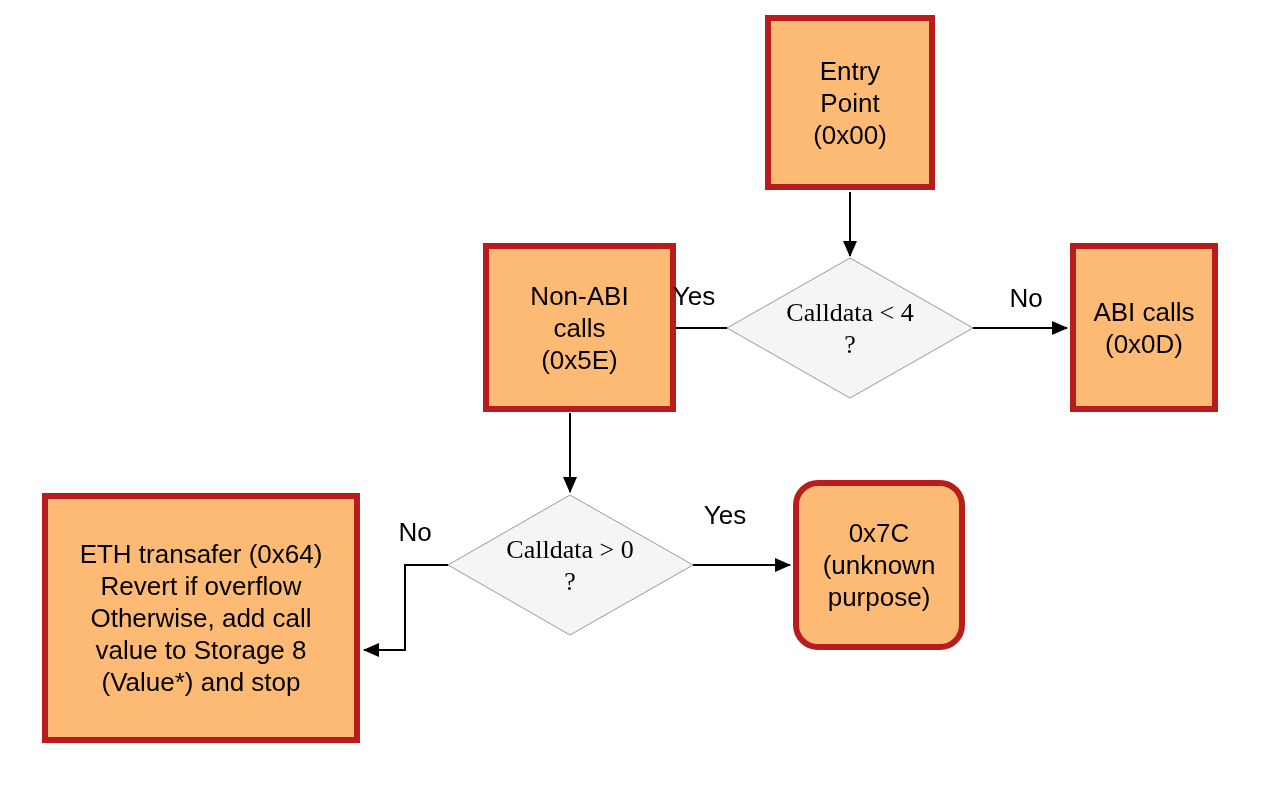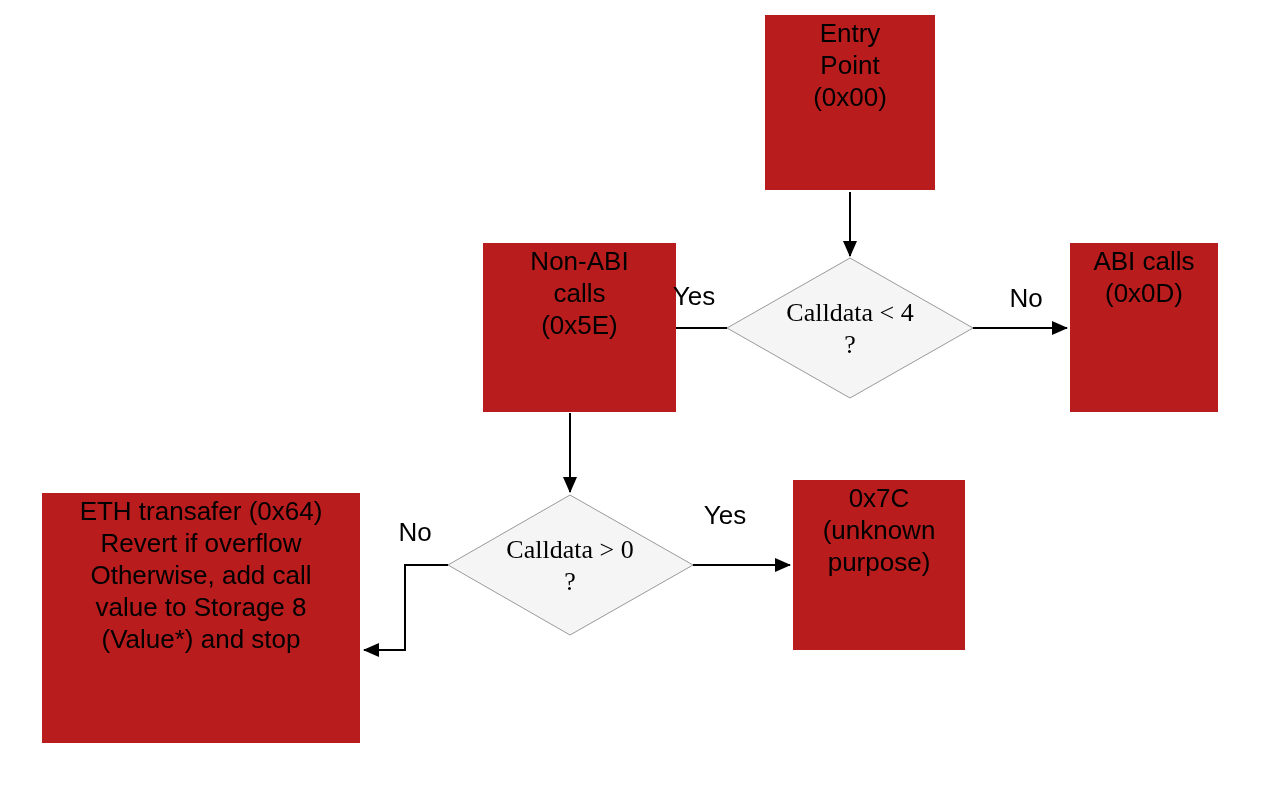--- a/index.html
+++ b/index.html
@@ -8,24 +8,25 @@
     width: 1286px;
     height: 788px;
     background: #ffffff;
     font-family: "Liberation Sans", "DejaVu Sans", sans-serif;
     color: #000000;
     overflow: hidden;
   }
   .edges-svg { position: absolute; left: 0; top: 0; width: 1286px; height: 788px; }
   .node {
     position: absolute;
-    background: #b91c1c;
-    border: 2px solid #b91c1c;
+    background: #fdba74;
+    border: 6px solid #b91c1c;
     box-sizing: border-box;
     display: flex;
+    align-items: center;
     justify-content: center;
     text-align: center;
     font-size: 26px;
     line-height: 32px;
   }
   .node-label { white-space: pre-line; }
   .free-label {
     position: absolute;
     transform: translate(-50%, -50%);
     font-size: 26px;
@@ -69,21 +70,21 @@
     <span class="node-label">Non-ABI
 calls
 (0x5E)</span>
   </div>
 
   <div class="node" style="left:1070px; top:243px; width:148px; height:169px;">
     <span class="node-label">ABI calls
 (0x0D)</span>
   </div>
 
-  <div class="node" style="left:793px; top:480px; width:172px; height:170px;">
+  <div class="node" style="left:793px; top:480px; width:172px; height:170px;border-radius:25px;">
     <span class="node-label">0x7C
 (unknown
 purpose)</span>
   </div>
 
   <div class="node" style="left:42px; top:493px; width:318px; height:250px;">
     <span class="node-label">ETH transafer (0x64)
 Revert if overflow
 Otherwise, add call
 value to Storage 8

